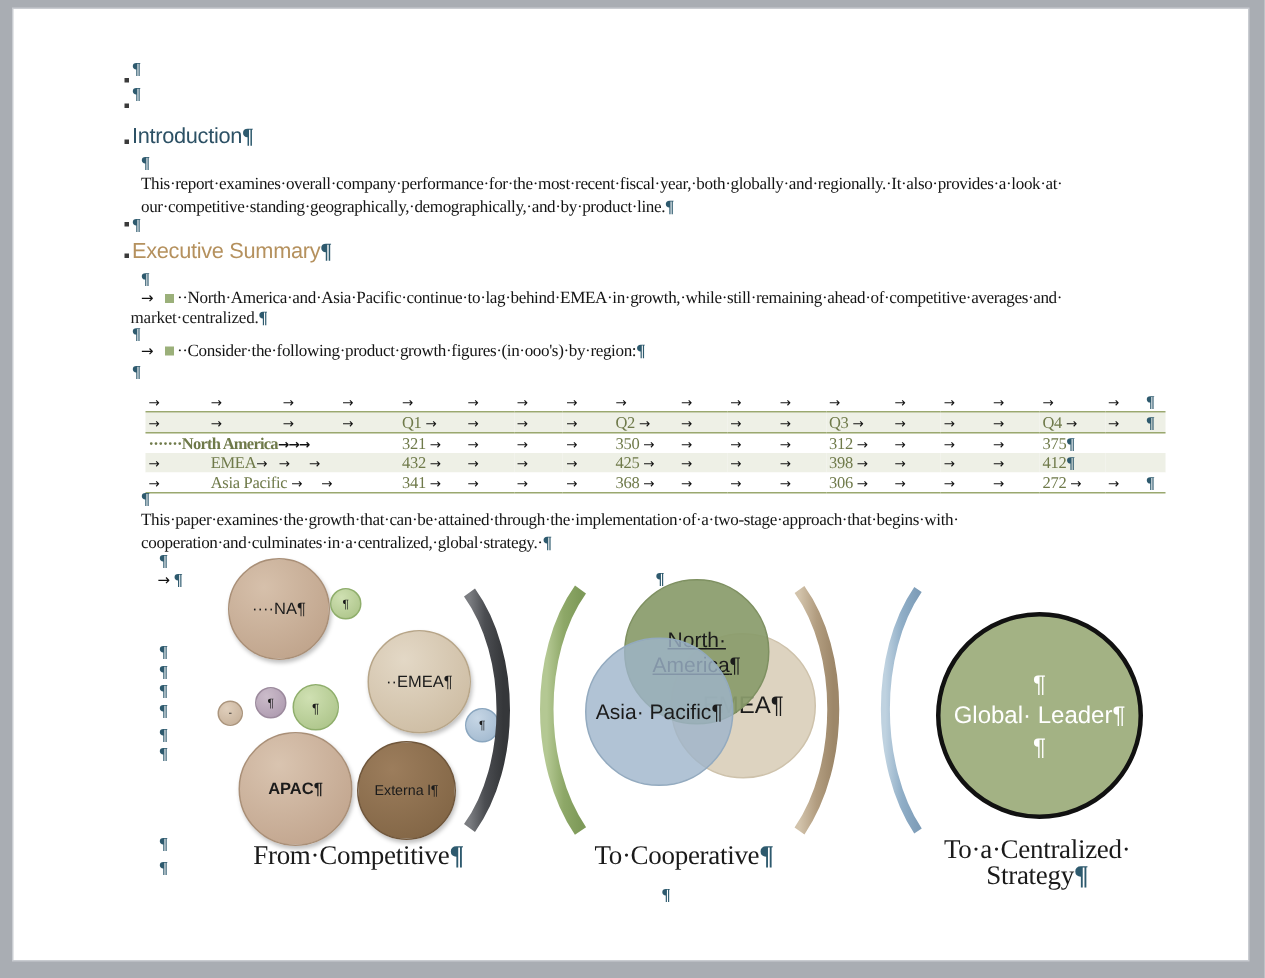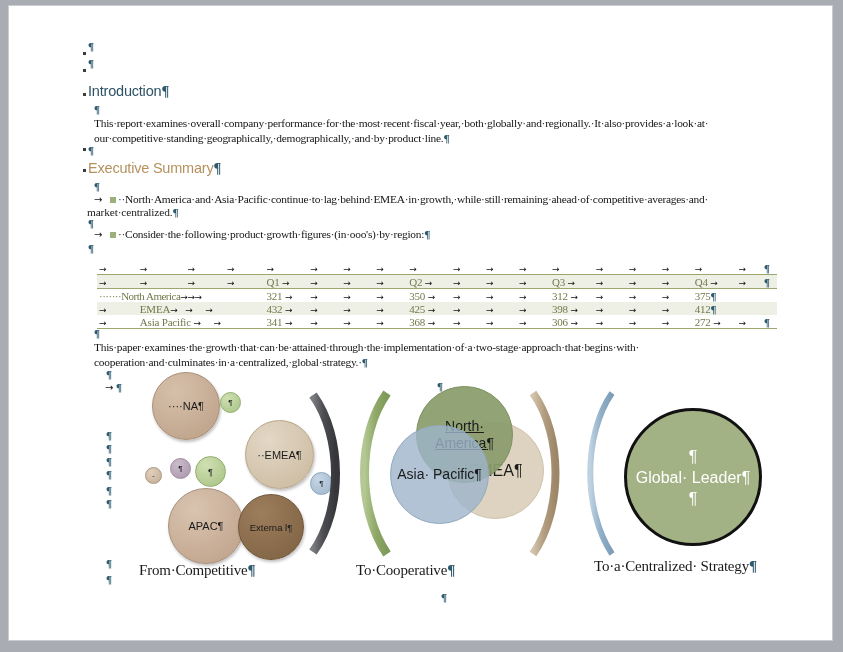--- a/index.html
+++ b/index.html
@@ -125,22 +125,23 @@
     align-items: center;
     justify-content: center;
     text-align: center;
     font-family: "Liberation Sans", sans-serif;
     color: #1b1b1b;
     overflow: hidden;
   }
   .cap {
     position: absolute;
     font-family: "Liberation Serif", serif;
-    font-size: 15px;
+    font-size: 18px;
     color: #1a1a1a;
+    text-align: center;
     letter-spacing: -0.2px;
     line-height: 17px;
   }
   .arc { position: absolute; }
 </style>
 </head>
 <body>
 
 <div class="page">
  <div class="doc">
@@ -230,21 +231,21 @@
       <td class="lbl"><span>Q3</span> <span class="ar">→</span></td>
       <td><span class="ar">→</span></td>
       <td><span class="ar">→</span></td>
       <td><span class="ar">→</span></td>
       <td class="lbl"><span>Q4</span> <span class="ar">→</span></td>
       <td><span class="ar">→</span></td>
       <td><span class="rowpil">¶</span></td>
     </tr>
 
     <tr class="r-odd">
-      <td colspan="4" class="lbl" style="letter-spacing:-0.5px;">·······<span>North America</span><span class="ar">→</span><span class="ar">→</span><span class="ar">→</span></td>
+      <td colspan="4" class="lbl" style="letter-spacing:-0.5px;font-weight:bold;">·······<span>North America</span><span class="ar">→</span><span class="ar">→</span><span class="ar">→</span></td>
       <td class="num"><span>321</span> <span class="ar">→</span></td>
       <td><span class="ar">→</span></td>
       <td><span class="ar">→</span></td>
       <td><span class="ar">→</span></td>
       <td class="num"><span>350</span> <span class="ar">→</span></td>
       <td><span class="ar">→</span></td>
       <td><span class="ar">→</span></td>
       <td><span class="ar">→</span></td>
       <td class="num"><span>312</span> <span class="ar">→</span></td>
       <td><span class="ar">→</span></td>
@@ -321,21 +322,21 @@
   <div class="dia" style="left:135px;top:366px;width:200px;height:215px;">
 
     <div class="circ" style="left:101px;top:48px;width:67px;height:67px;background:radial-gradient(circle at 35% 28%,#e3d8c6,#c9b79c);border:1px solid #b7a588;box-shadow:1px 2px 3px rgba(0,0,0,0.25);font-size:11px;">
       <span>··<span>EMEA</span>¶</span>
     </div>
 
     <div class="circ" style="left:8px;top:0px;width:66px;height:66px;background:radial-gradient(circle at 35% 28%,#d6c0ab,#bb9e85);border:1px solid #a98f77;box-shadow:1px 2px 3px rgba(0,0,0,0.25);font-size:11px;">
       <span>····<span>NA</span>¶</span>
     </div>
 
-    <div class="circ" style="left:24px;top:116px;width:74px;height:74px;background:radial-gradient(circle at 35% 28%,#d9c4b0,#bd9f87);border:1px solid #a98f77;box-shadow:1px 2px 3px rgba(0,0,0,0.25);font-size:11px;">
+    <div class="circ" style="left:15px;top:116px;width:74px;height:74px;background:radial-gradient(circle at 35% 28%,#d9c4b0,#bd9f87);border:1px solid #a98f77;box-shadow:1px 2px 3px rgba(0,0,0,0.25);font-size:11px;font-weight:bold;">
       <span><span>APAC</span>¶</span>
     </div>
 
     <div class="circ" style="left:94px;top:122px;width:64px;height:64px;background:radial-gradient(circle at 35% 28%,#9c7d5c,#7d6141);border:1px solid #6f563b;box-shadow:1px 2px 3px rgba(0,0,0,0.25);font-size:9.5px;color:#fff;line-height:11px;">
       <span style="color:#1b1b1b;"><span>Externa l</span>¶</span>
     </div>
 
     <div class="circ" style="left:76px;top:20px;width:19px;height:19px;background:radial-gradient(circle at 35% 28%,#cfe0b2,#a8c184);border:1px solid #8fae6b;font-size:8px;">
       <span>¶</span>
     </div>

